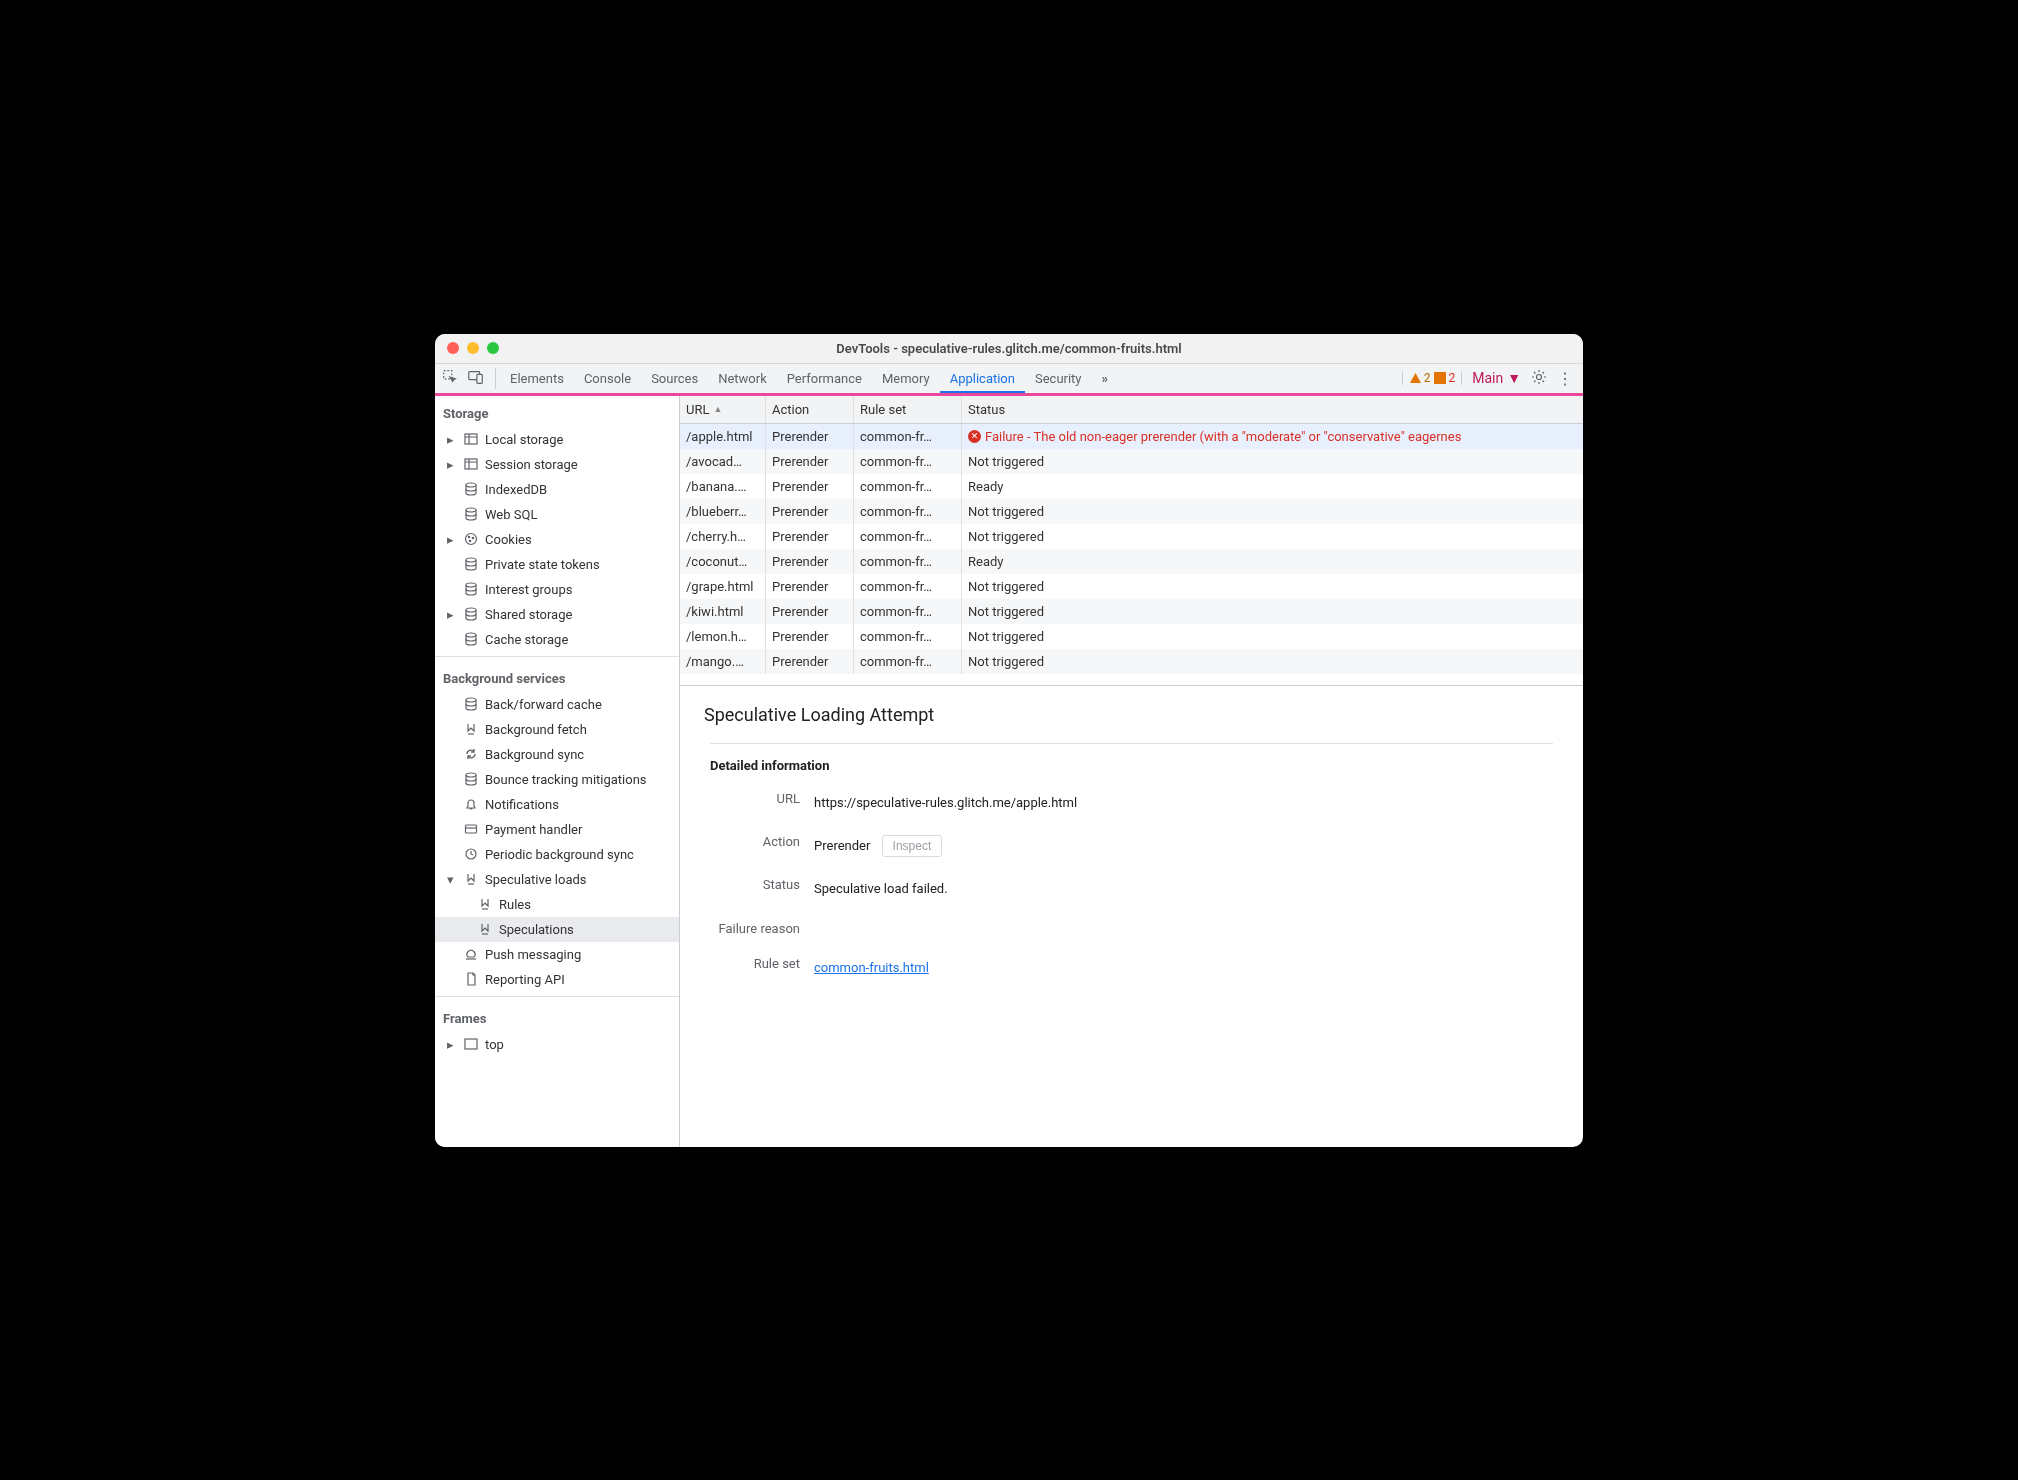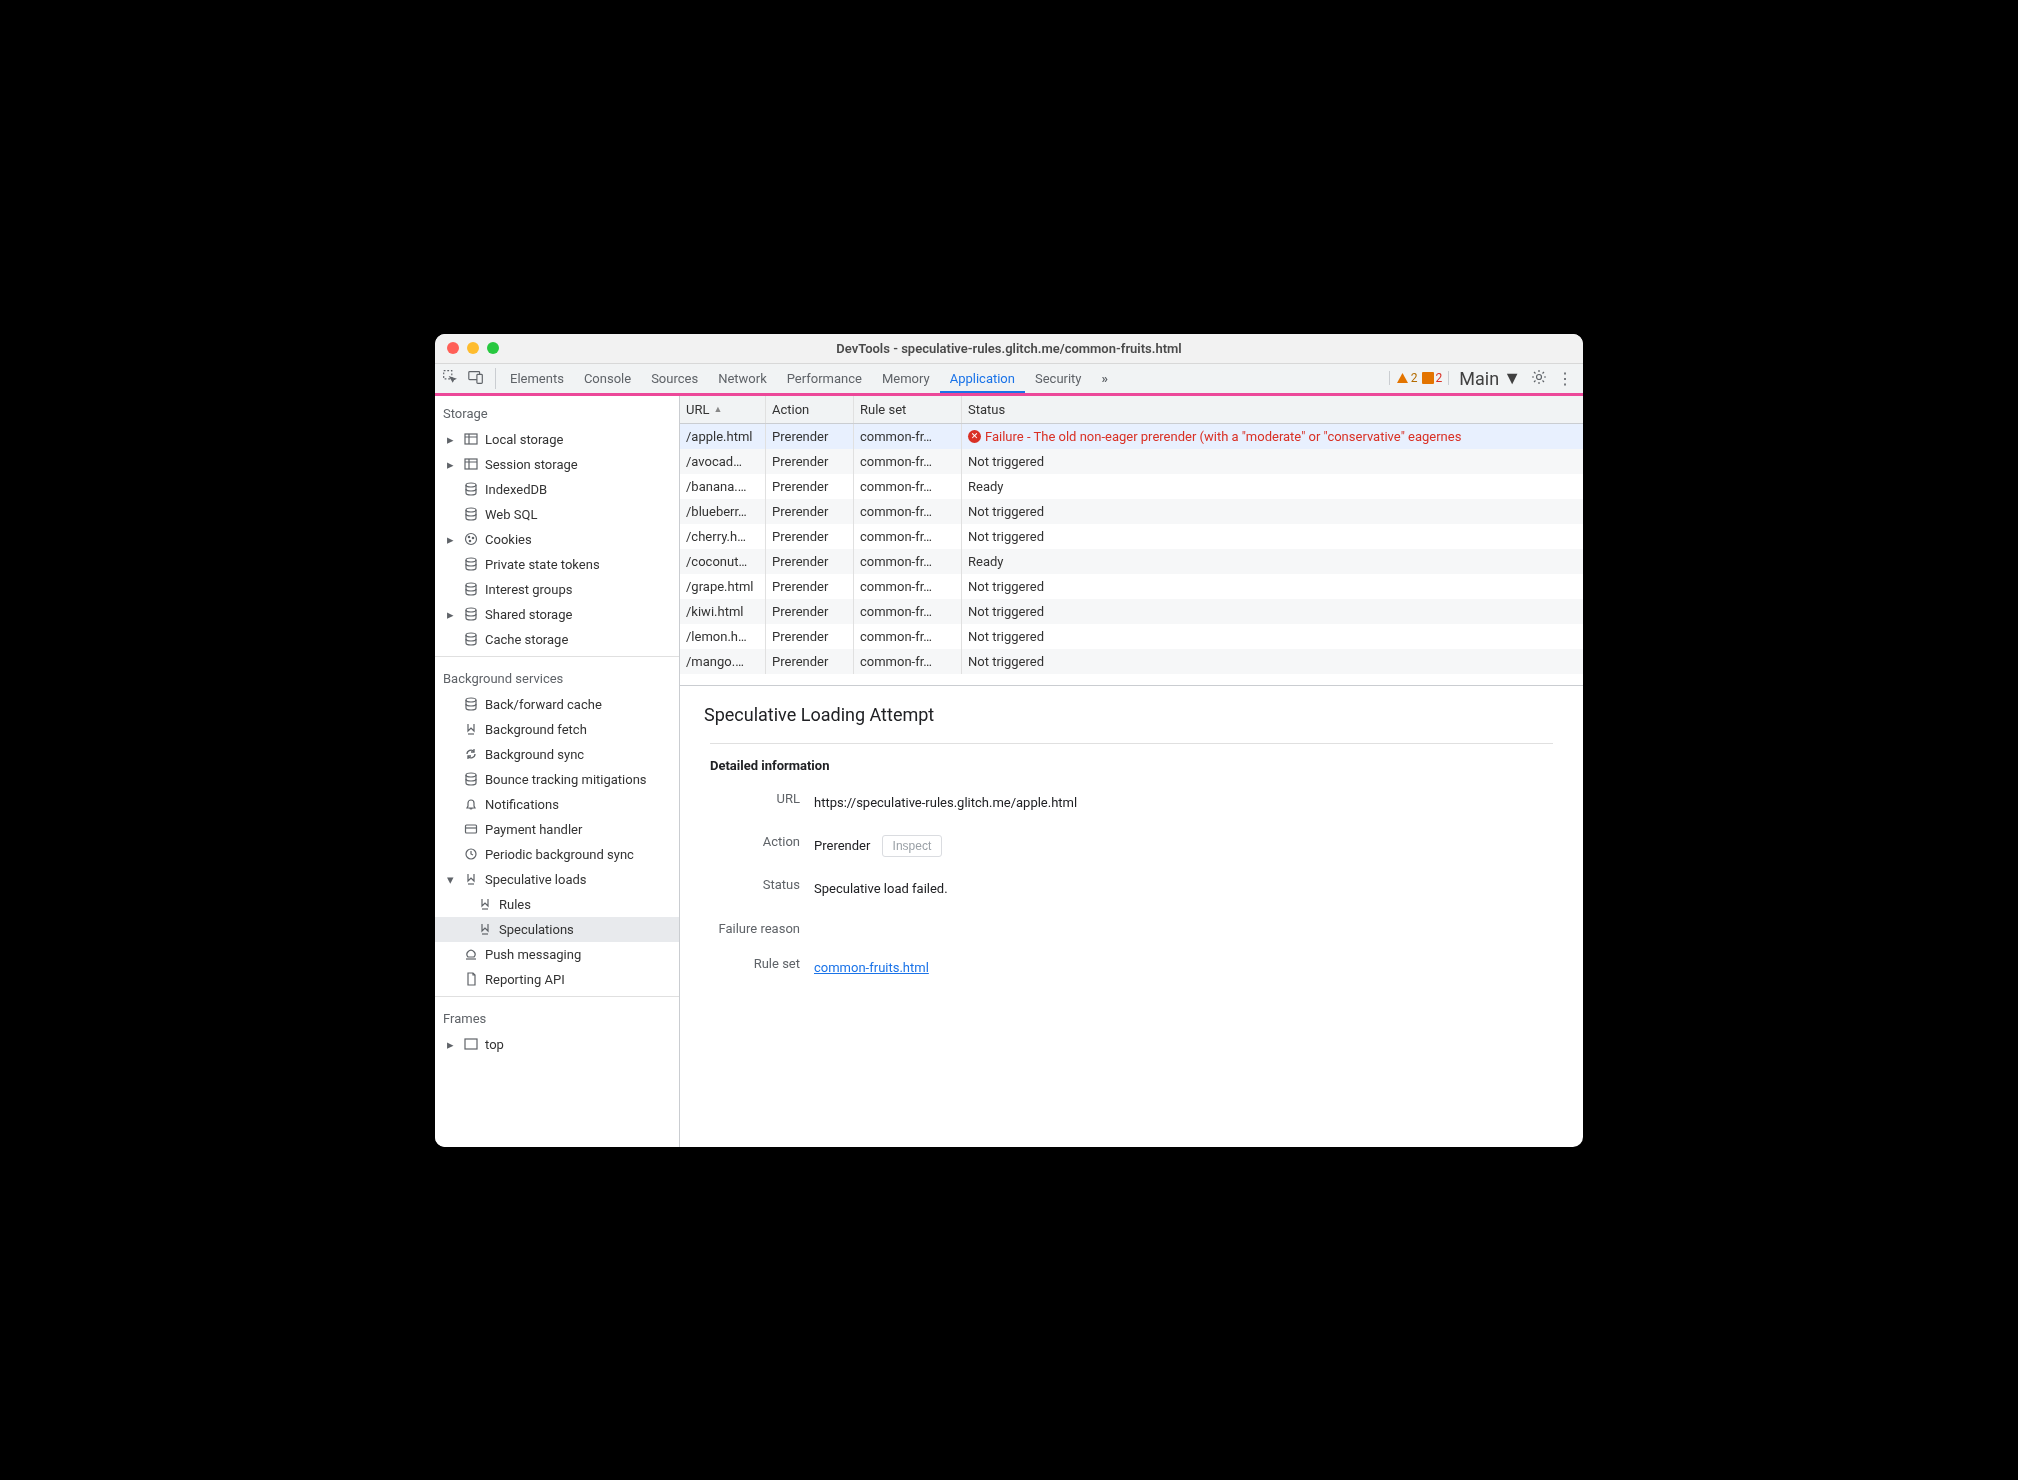--- a/index.html
+++ b/index.html
@@ -67,34 +67,35 @@
   cursor: pointer;
 }
 .tab.active {
   color: #1a73e8;
   box-shadow: inset 0 -2px 0 #1a73e8;
 }
 .toolbar-right { display: flex; align-items: center; gap: 10px; padding-right: 4px; }
 .badge-group { display: flex; align-items: center; gap: 4px; font-size: 12px; padding: 0 6px; border-left: 1px solid #cacdd1; border-right: 1px solid #cacdd1; height: 100%;}
 .badge-warn { color: #b36b00; display: flex; align-items: center; gap: 2px;}
 .badge-err { color: #d93025; display: flex; align-items: center; gap: 2px;}
-.main-selector { display: flex; align-items: center; gap: 4px; color: #404040; font-size: 18px; }
+.main-selector { display: flex; align-items: flex-start; gap: 4px; color: #be185d; font-size: 14px; }
 
 .body { flex: 1; display: flex; overflow: hidden; }
 .sidebar {
   width: 245px;
   border-right: 1px solid #cacdd1;
   overflow-y: auto;
   background: #fff;
   font-size: 13px;
 }
 .section-header {
   padding: 10px 8px 6px 8px;
   color: #5f6368;
   font-size: 13px;
+  font-weight: bold;
 }
 .tree-item {
   display: flex;
   align-items: center;
   height: 25px;
   padding-left: 8px;
   gap: 6px;
   color: #333;
   cursor: pointer;
   white-space: nowrap;

